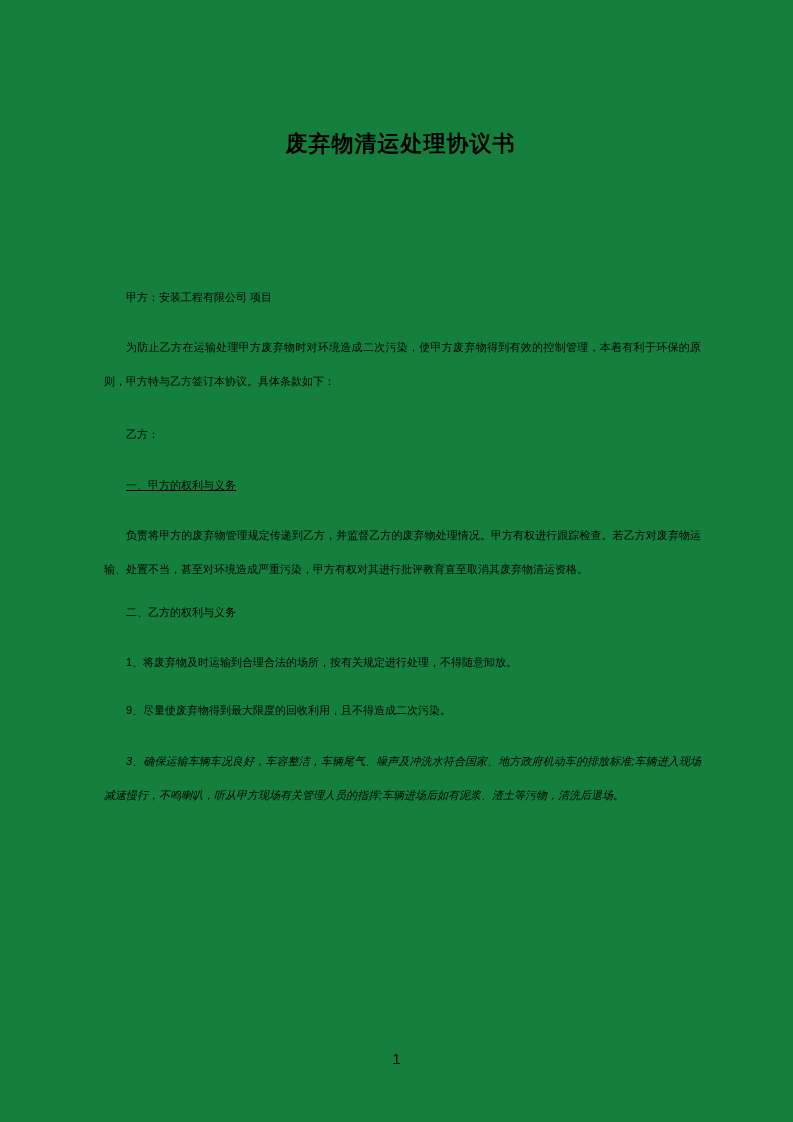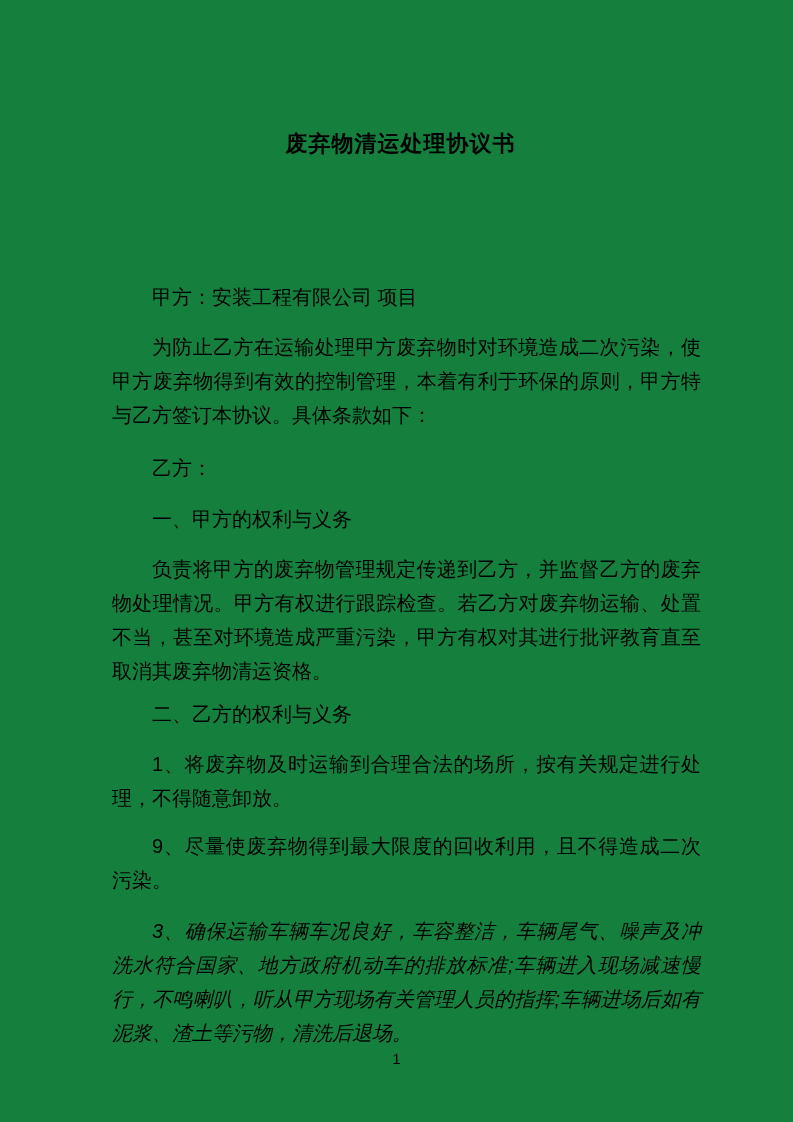--- a/index.html
+++ b/index.html
@@ -25,35 +25,35 @@
   }
   .title {
     margin: 124px 0 0 0;
     font-size: 22px;
     line-height: 40px;
     font-weight: 700;
     text-align: center;
     letter-spacing: 1px;
   }
   .para {
-    margin: 16px 0 0 12px;
-    font-size: 20px;
+    margin: 16px 0 0 4px;
+    font-size: 11px;
     line-height: 34px;
     font-weight: 400;
     text-align: justify;
     text-indent: 2em;
     word-break: break-all;
   }
   .heading {
     font-weight: 400;
   }
   [data-name="party-a-line"]      { margin-top: 116px; }
   [data-name="party-b-line"]      { margin-top: 19px; }
   [data-name="intro-paragraph"]   { margin-top: 16px; }
-  [data-name="section-1-heading"] { margin-top: 17px; }
+  [data-name="section-1-heading"] { margin-top: 17px; text-decoration: underline; }
   [data-name="section-1-paragraph"] { margin-top: 16px; }
   [data-name="section-2-heading"] { margin-top: 9px; }
   [data-name="section-2-paragraph"] { margin-top: 18px; }
   [data-name="clause-1"] { margin-top: 16px; }
   [data-name="clause-2"] { margin-top: 14px; }
   [data-name="clause-3"] { margin-top: 17px; font-style: italic; }
   [data-name="clause-4"] { margin-top: 9px; }
   .footer {
     position: absolute;
     top: 1042px;

